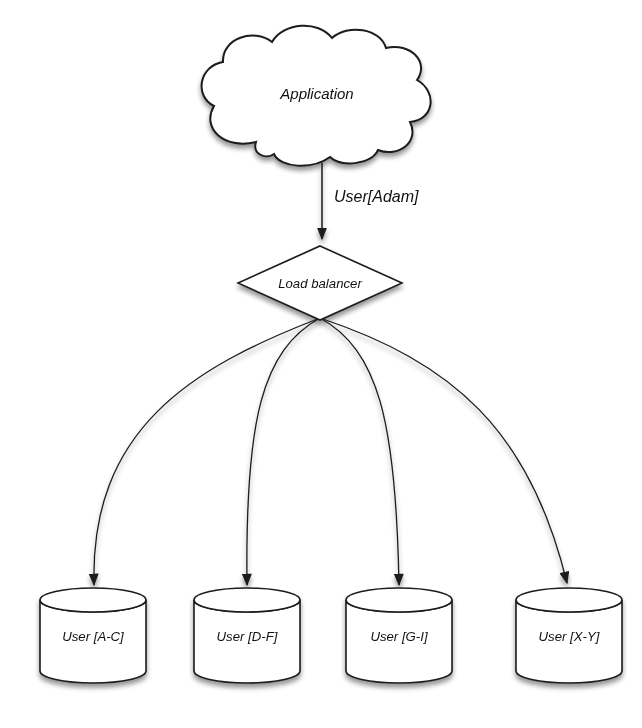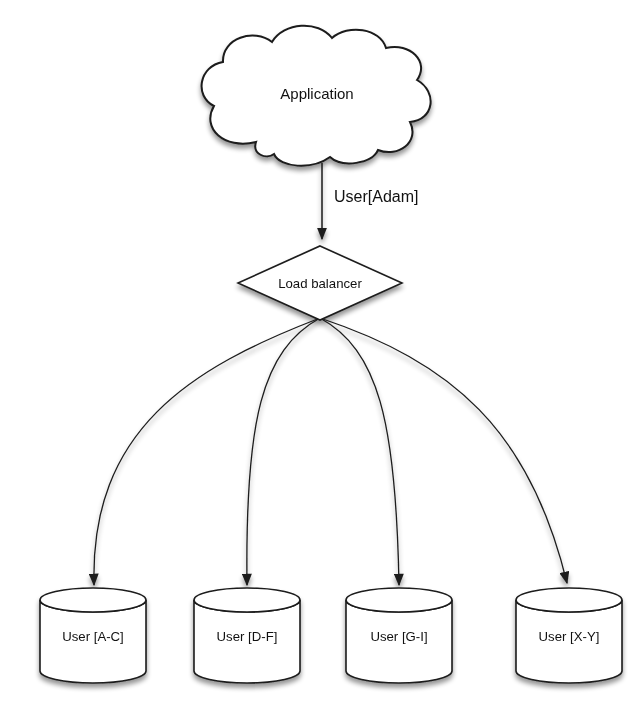--- a/index.html
+++ b/index.html
@@ -8,20 +8,21 @@
     background: #ffffff;
     width: 642px;
     height: 728px;
     overflow: hidden;
     font-family: "Liberation Sans", sans-serif;
   }
   .diagram-wrap {
     width: 516px;
     height: 728px;
     position: relative;
+    font-style: italic;
   }
   svg {
     display: block;
   }
   .shape {
     fill: #ffffff;
     stroke: #1c1c1c;
   }
   .edge {
     fill: none;

